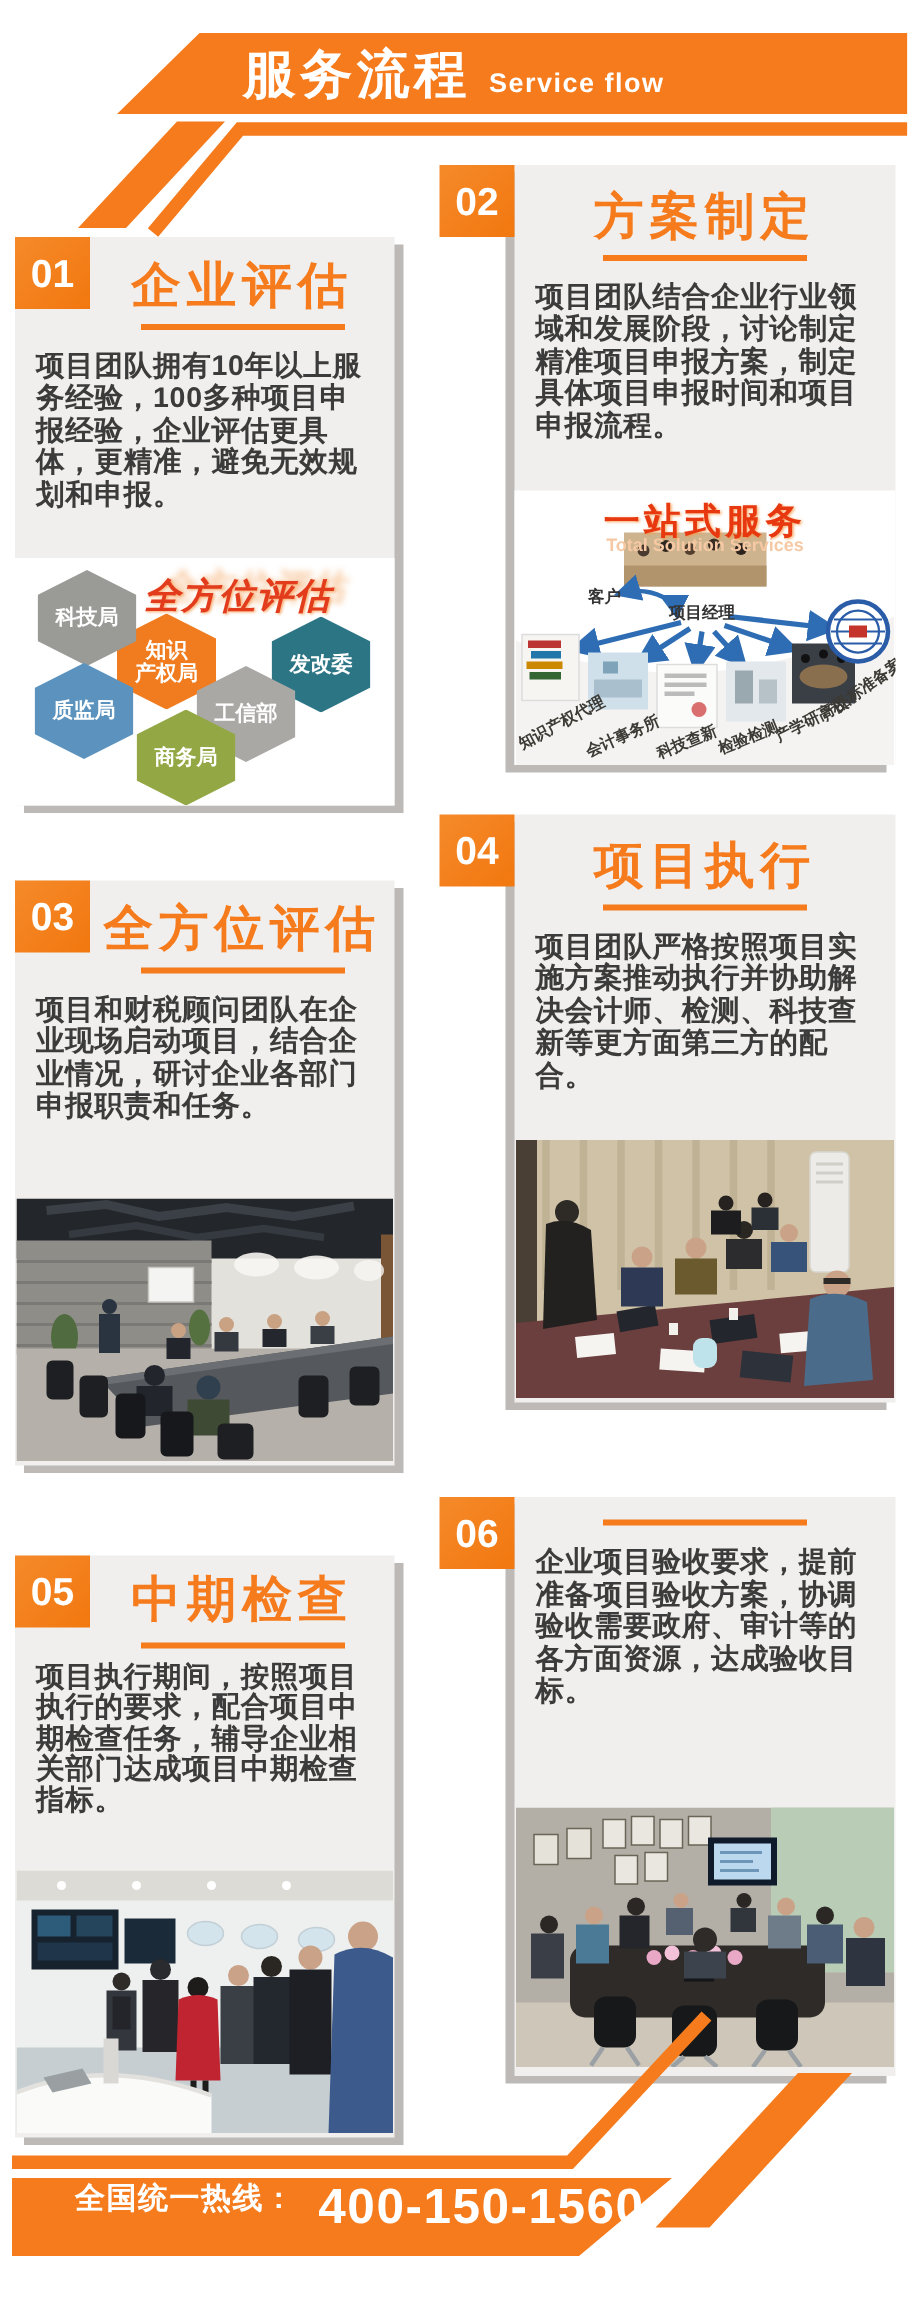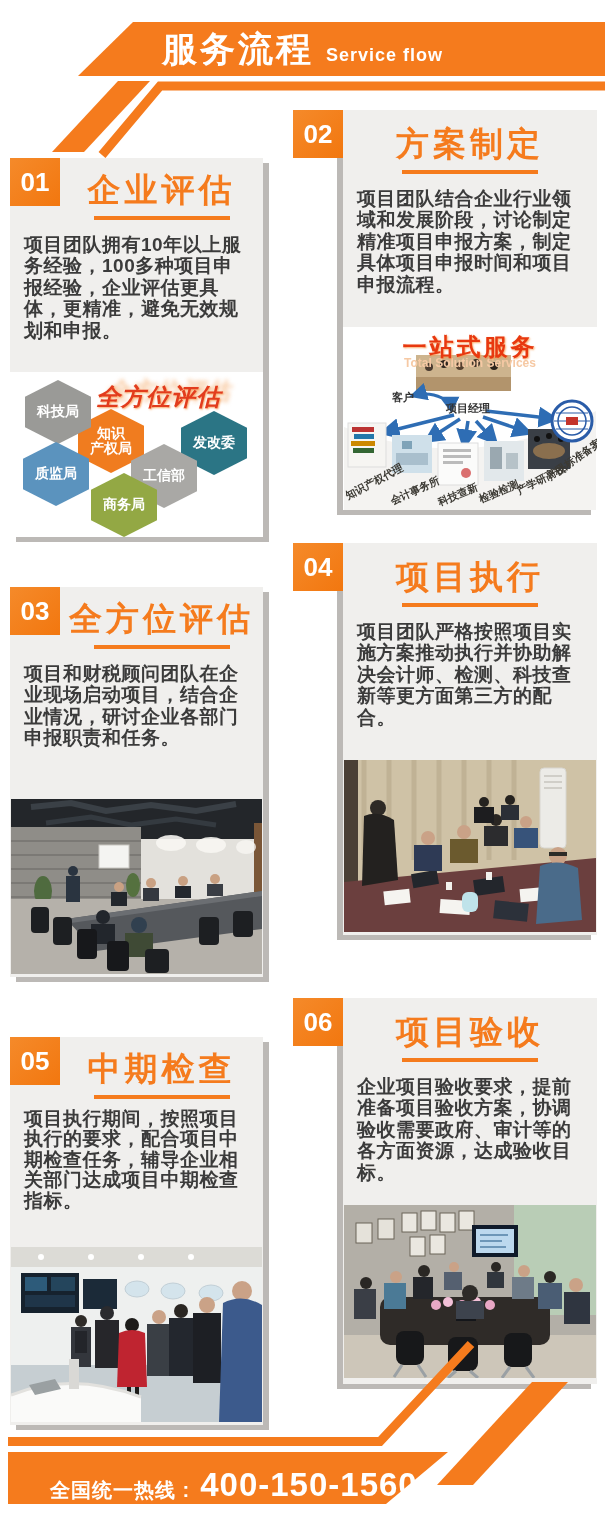--- a/index.html
+++ b/index.html
@@ -20,21 +20,21 @@
   .badge{position:absolute;width:50px;height:48px;background:linear-gradient(135deg,#f58a2a,#f2770f);
          color:#fff;font-size:26px;font-weight:bold;display:flex;align-items:center;justify-content:center;z-index:3;}
   .card.left .badge{left:0;top:0;}
   .card.right .badge{left:-50px;top:0;}
   .title-wrap{text-align:center;}
   .card.left .title-wrap{margin:13px 0 0 50px;}
   .card.right .title-wrap{margin:15px 0 0 0;}
   .step-title{font-size:33px;font-weight:bold;color:#f57b1d;letter-spacing:4px;line-height:1.15;}
   .underline{height:4px;background:#f57b1d;margin:7px auto 0;width:136px;}
   .desc{font-weight:bold;color:#3b3b3b;font-size:19px;line-height:21.5px;margin:14px 14px 0;letter-spacing:.5px;}
-  .c5 .title-wrap{margin-top:9px;} .c5 .desc{margin-top:10px;line-height:20.5px;}
+  .c5 .title-wrap{margin-top:9px;font-family:Liberation Mono, monospace;} .c5 .desc{margin-top:10px;line-height:20.5px;}
 
   .media{position:absolute;left:0;right:0;background:#fff;overflow:hidden;}
   .photo{position:absolute;left:1px;right:1px;display:block;}
 
   
   .hexa-title-ghost{position:absolute;left:96px;top:3px;font-size:24px;font-weight:bold;font-style:italic;
         color:#f8c9a0;filter:blur(2px);letter-spacing:1px;white-space:nowrap;}
   .hexa-title{position:absolute;left:86px;top:9px;font-size:24px;font-weight:bold;font-style:italic;
         color:#e23c1d;text-shadow:1px 1px 2px rgba(248,160,90,.9);letter-spacing:1px;white-space:nowrap;}
   .hex{position:absolute;width:66px;height:64px;display:flex;flex-direction:column;align-items:center;
@@ -44,21 +44,21 @@
   
   .sv-title{position:absolute;left:0;right:0;top:4px;text-align:center;font-size:24px;font-weight:bold;
             letter-spacing:3px;color:#e8380f;text-shadow:1px 1px 2px rgba(248,150,70,.8);z-index:2;}
   .sv-sub{position:absolute;left:0;right:0;top:29px;text-align:center;font-size:12px;font-weight:bold;
           color:#f6c9a4;z-index:1;}
   .sv-label{position:absolute;font-size:11px;font-weight:bold;color:#333;z-index:3;}
   .rot-label{position:absolute;font-size:10.5px;font-weight:bold;color:#3c3a34;white-space:nowrap;z-index:3;}
 
   
   .footer-text{position:absolute;top:1452px;left:50px;width:420px;height:52px;display:flex;
-               align-items:flex-end;gap:10px;color:#fff;z-index:2;}
+               align-items:flex-start;gap:22px;color:#fff;z-index:2;}
   .f-label{font-size:20px;font-weight:bold;letter-spacing:1px;}
   .f-number{font-size:33px;font-weight:bold;letter-spacing:1px;}
 </style>
 </head>
 <body>
 
 <div class="page">
 
   <svg class="deco" style="top:0" width="605" height="170" viewBox="0 0 605 170">
     <polygon points="133,22 605,22 605,76 78,76" fill="#f57b1d"></polygon>
@@ -339,21 +339,20 @@
       <rect x="58" y="112" width="10" height="30" fill="#d9d8d5"></rect>
       <polygon points="18,138 44,132 50,142 24,148" fill="#9aa0a2"></polygon>
     </svg>
   </section>
 
   <section class="card right c6" style="left:343px;top:998px;width:254px;height:386px;">
     <div class="badge">
       <span>06</span>
     </div>
     <div class="title-wrap">
-      <div class="step-title">项目验收</div>
       <div class="underline"></div>
     </div>
     <p class="desc">企业项目验收要求，提前准备项目验收方案，协调验收需要政府、审计等的各方面资源，达成验收目标。</p>
     <svg class="photo" style="bottom:6px;" width="252" height="173" viewBox="0 0 252 173">
       <rect width="252" height="173" fill="#b3afa7"></rect>
       <rect x="170" y="0" width="82" height="110" fill="#b9cdb6"></rect>
       <rect x="0" y="130" width="252" height="43" fill="#cdc6b9"></rect>
 
       <rect x="58" y="8" width="15" height="19" fill="#eae7e0" stroke="#6b6558"></rect>
       <rect x="77" y="6" width="15" height="19" fill="#eae7e0" stroke="#6b6558"></rect>

